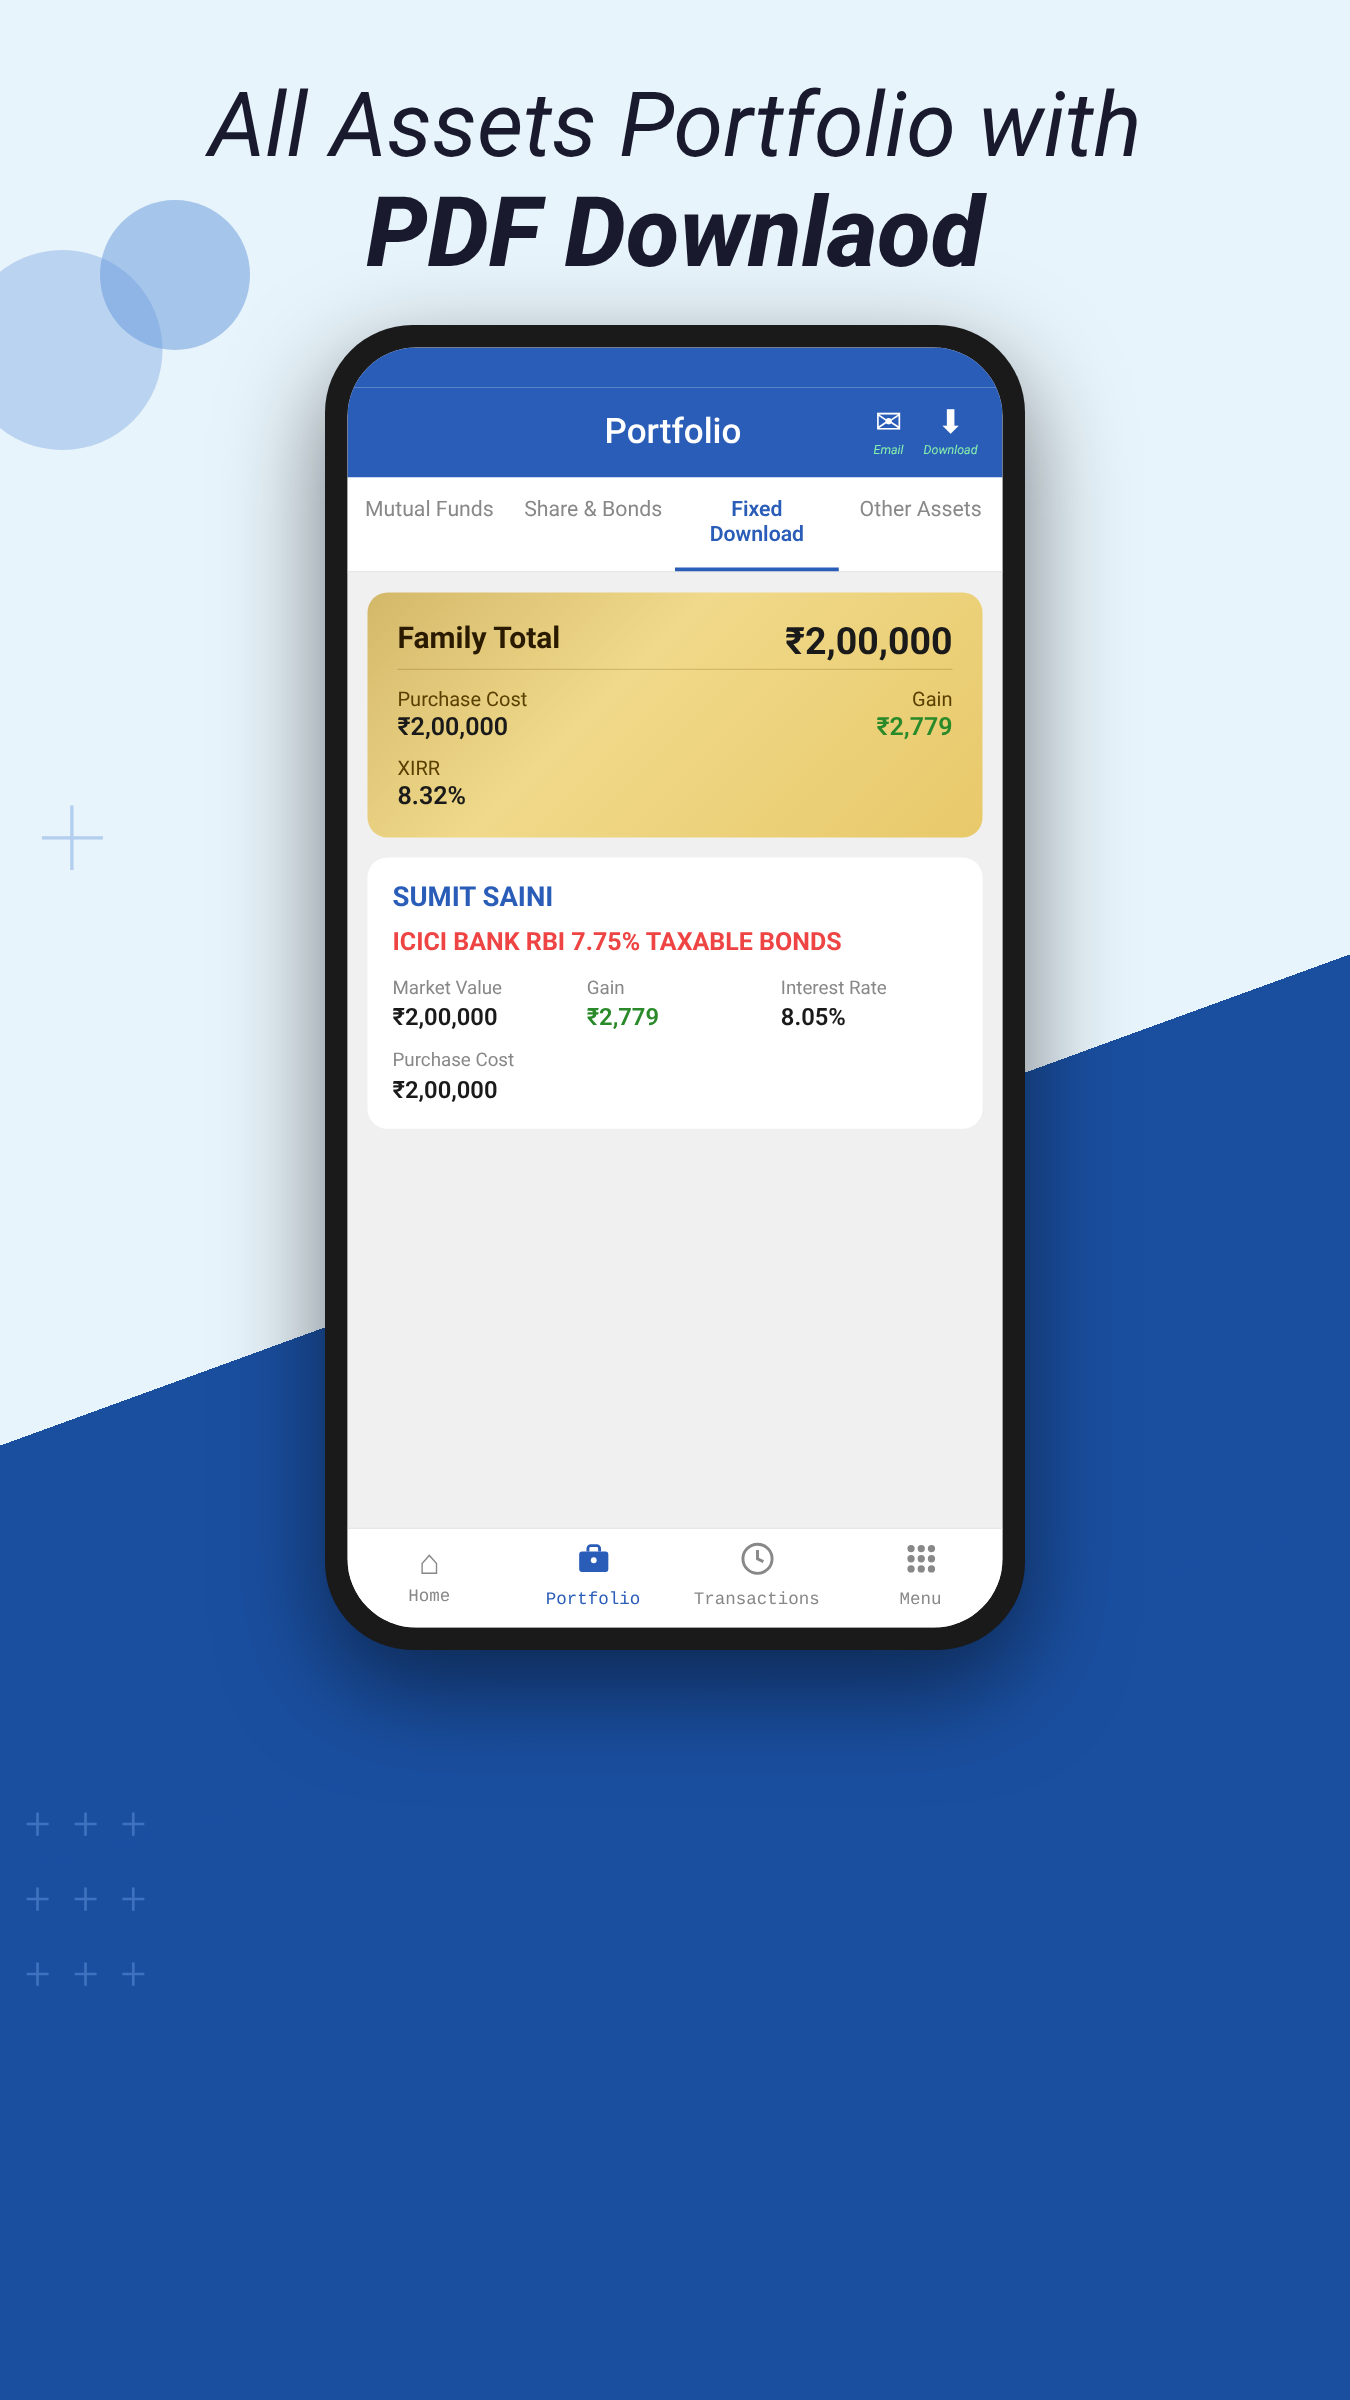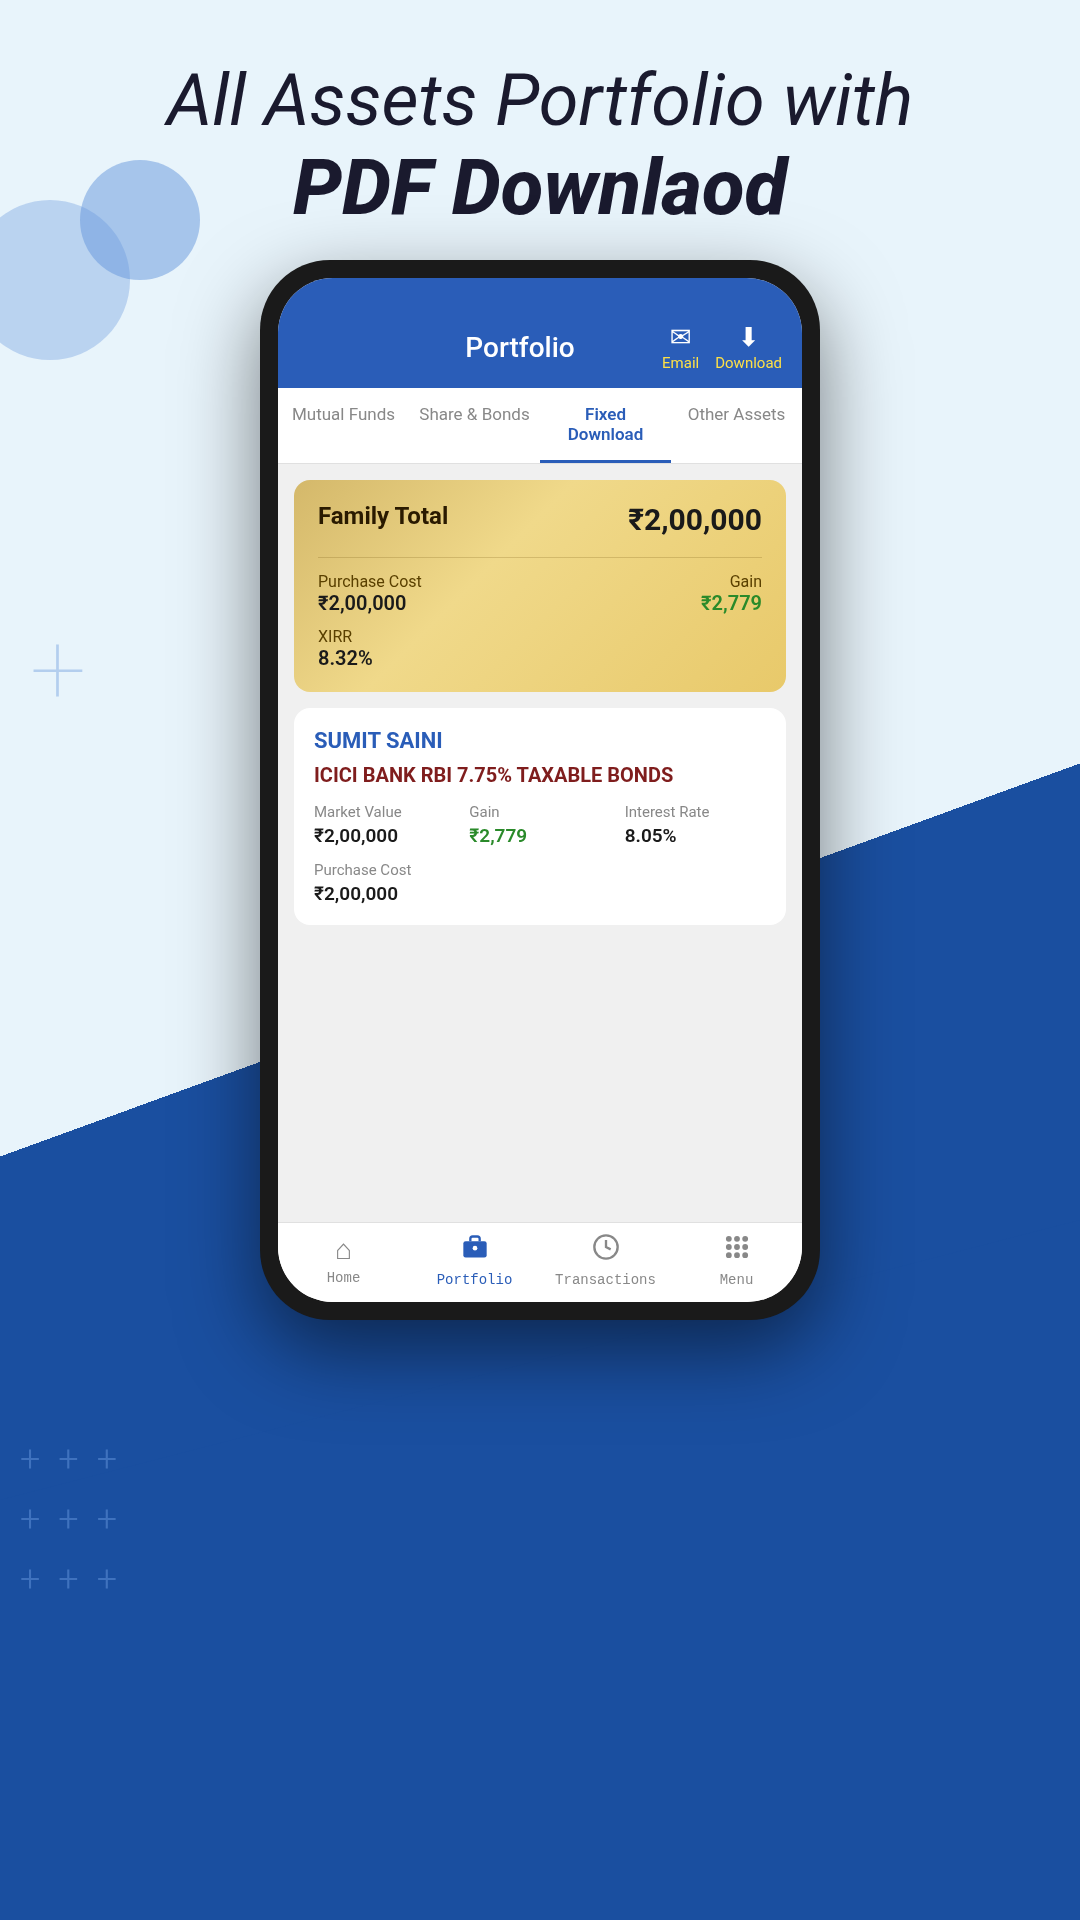--- a/index.html
+++ b/index.html
@@ -153,23 +153,24 @@
       display: flex;
       flex-direction: column;
       align-items: center;
       cursor: pointer;
     }
     .header-icon-btn .icon-symbol {
       font-size: 26px;
       color: white;
     }
     .header-icon-btn .icon-label {
-      font-size: 15px;
-      color: #fde047;
+      font-size: 10px;
+      color: #86efac;
       margin-top: 2px;
+      font-style: italic;
     }
     .header-spacer { width: 80px; }
 
     
     .tabs-bar {
       background: white;
       display: flex;
       border-bottom: 1px solid #e0e0e0;
     }
     .tab-item {
@@ -199,21 +200,21 @@
     .family-card {
       background: linear-gradient(135deg, #d4b86a 0%, #f0d98a 40%, #e8c96a 100%);
       border-radius: 16px;
       padding: 22px 24px;
       margin-bottom: 16px;
     }
     .family-card-header {
       display: flex;
       justify-content: space-between;
       align-items: flex-start;
-      margin-bottom: 20px;
+      margin-bottom: 4px;
     }
     .family-card-title {
       font-size: 24px;
       font-weight: 700;
       color: #2a1a00;
     }
     .family-card-total {
       font-size: 30px;
       font-weight: 700;
       color: #1a1a1a;
@@ -243,21 +244,21 @@
     }
     .holder-name {
       font-size: 22px;
       font-weight: 700;
       color: #2a5db8;
       margin-bottom: 10px;
     }
     .bond-name {
       font-size: 20px;
       font-weight: 700;
-      color: #7f1d1d;
+      color: #ef4444;
       margin-bottom: 16px;
     }
     .holding-stats-grid {
       display: grid;
       grid-template-columns: 1fr 1fr 1fr;
       gap: 14px;
       margin-bottom: 14px;
     }
     .holding-stat { display: flex; flex-direction: column; }
     .holding-stat-label { font-size: 15px; color: #888; margin-bottom: 3px; }

